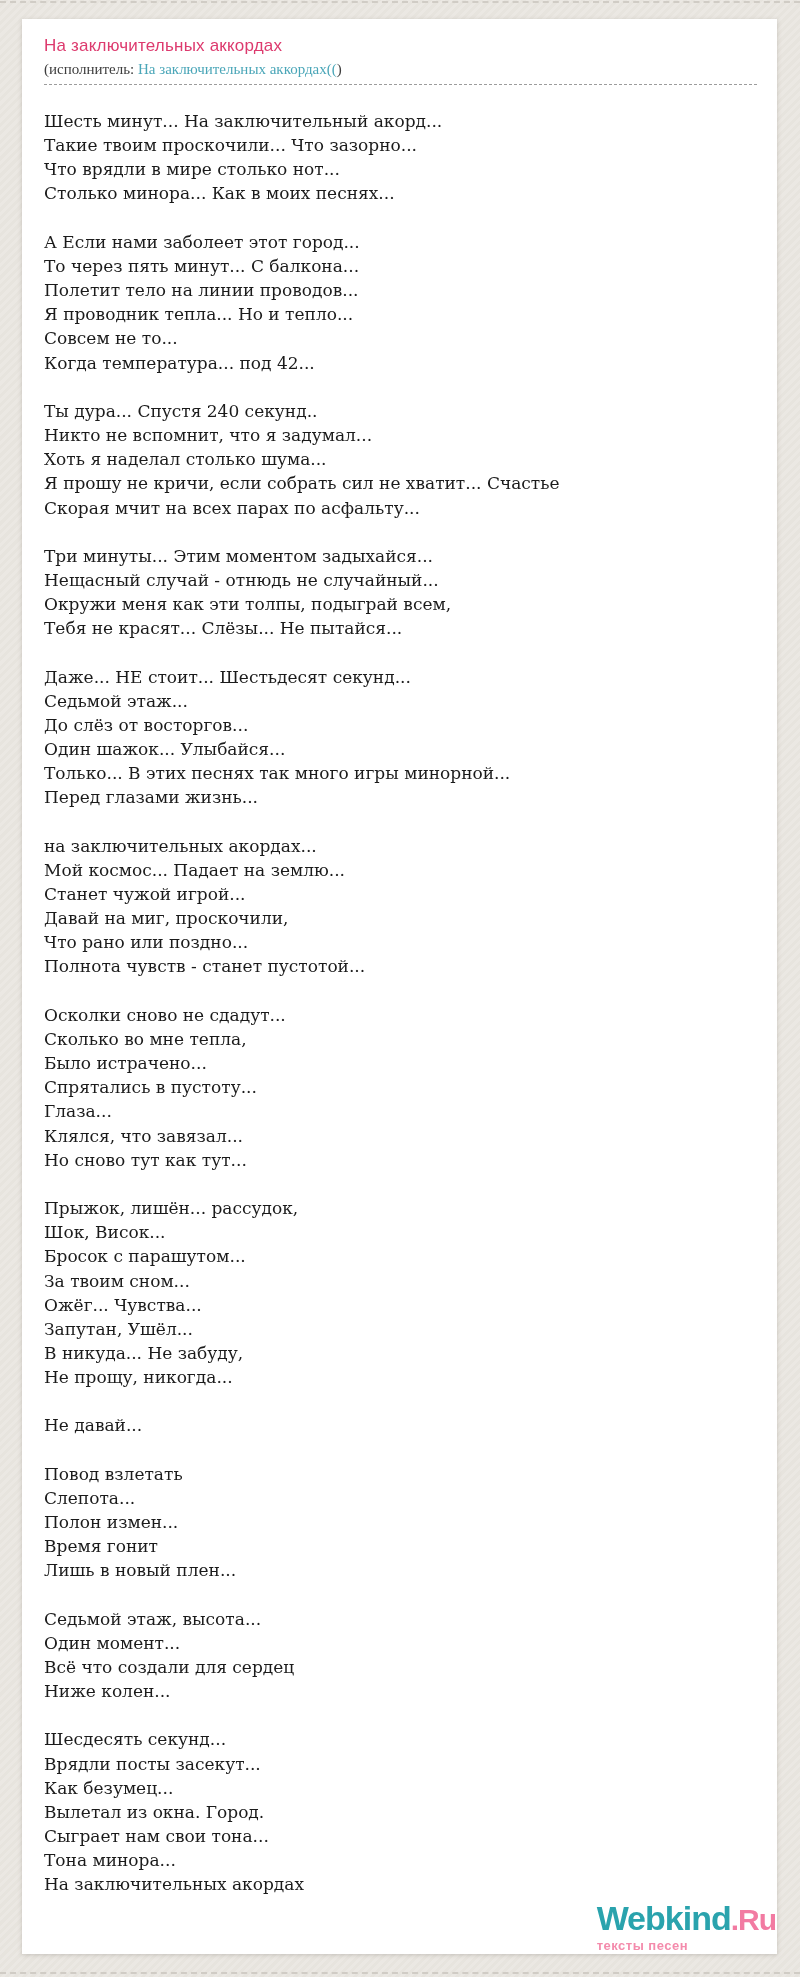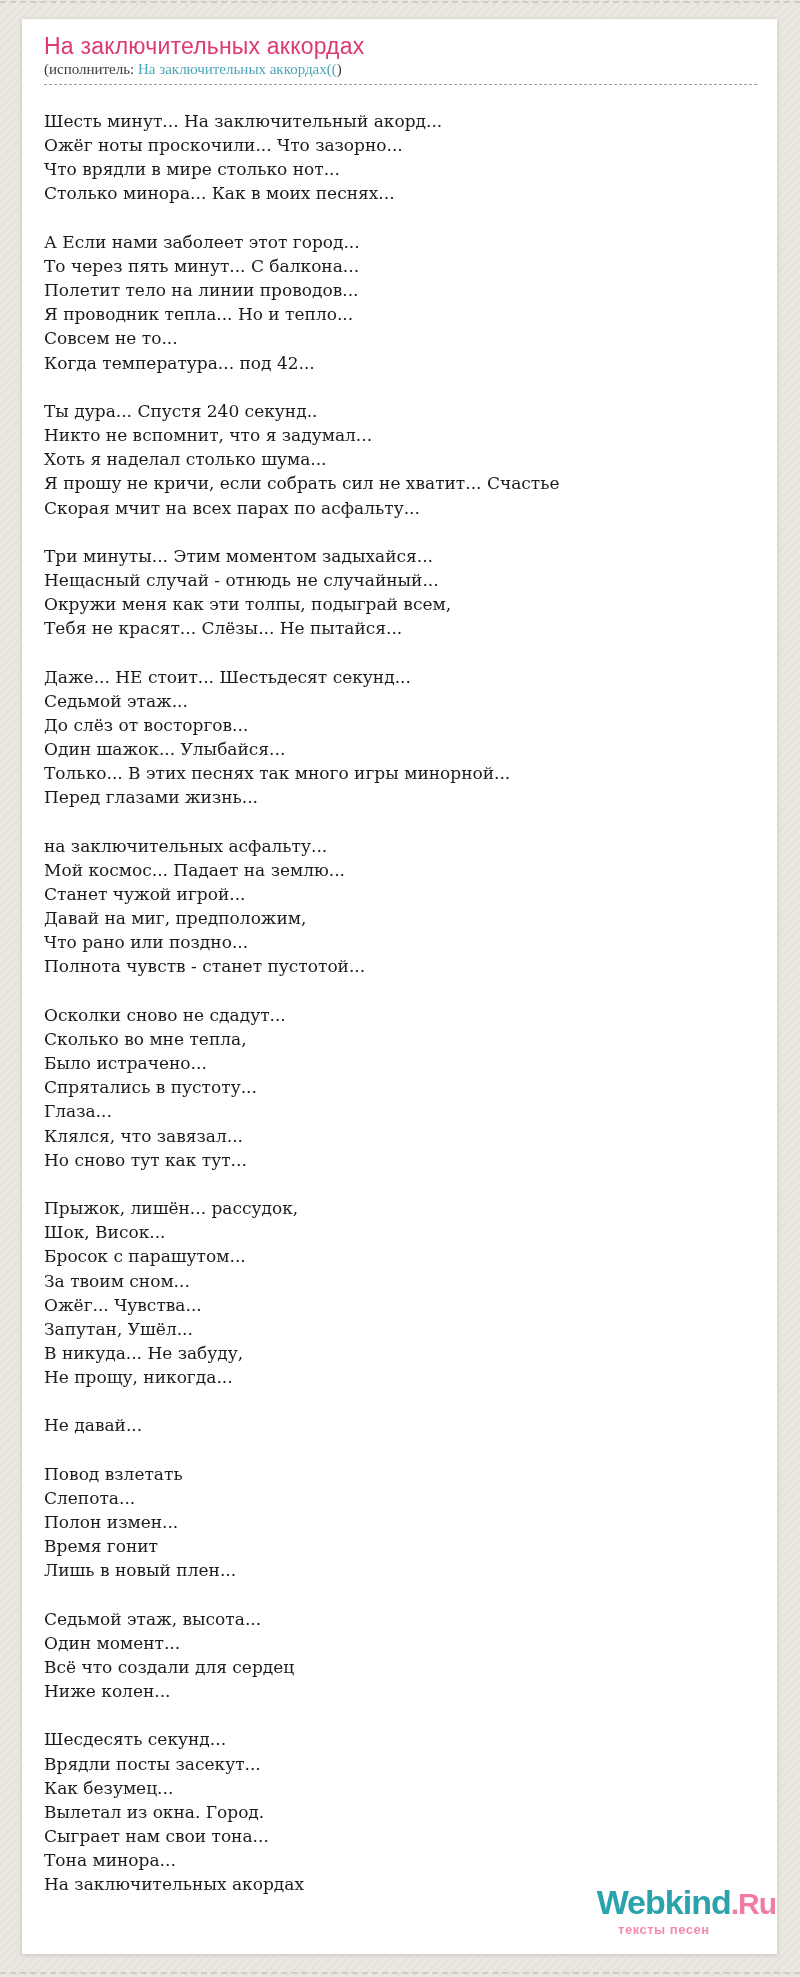--- a/index.html
+++ b/index.html
@@ -22,21 +22,21 @@
   .card {
     position:absolute; left:22px; top:19px;
     width:755px; height:1935px;
     background:#ffffff;
     box-shadow:0 1px 4px rgba(90,85,75,0.25);
     box-sizing:border-box;
     padding:13px 20px 0 22px;
   }
   h1.page-title {
     margin:0; padding:0;
-    font-size:23px; line-height:28px;
+    font-size:17px; line-height:28px;
     font-weight:400;
     color:#dd3a6e;
     letter-spacing:0.2px;
   }
   .artist-line {
     font-size:15px; line-height:19px;
     color:#3d3d3d;
     padding-bottom:5px;
     border-bottom:1px dashed #9c9c9c;
     font-family:Liberation Serif, serif;
@@ -48,22 +48,22 @@
   }
   .lyrics {
     margin-top:24px;
     font-family:"DejaVu Serif","Liberation Serif",serif;
     font-size:17px;
     line-height:24.15px;
     color:#1b1b1b;
   }
   .lyric-line { min-height:24.15px; }
   .logo {
-    position:absolute; right:1px; bottom:18px;
-    text-align:center;
+    position:absolute; right:1px; bottom:2px;
+    text-align:left;
     font-weight:bold;
     line-height:34px;
     letter-spacing:-1px;
   }
   .logo .logo-main { font-size:34px; color:#2aa3ad; }
   .logo .logo-suffix { font-size:30px; color:#f27ba2; }
   .logo .tagline {
     font-size:13px; line-height:13px;
     color:#f48bac;
     letter-spacing:0.5px;
@@ -79,21 +79,21 @@
 <div class="card">
 
   <h1 class="page-title">На заключительных аккордах</h1>
 
   <div class="artist-line">
     <span>(исполнитель: </span><a>На заключительных аккордах((</a><span>)</span>
   </div>
 
   <div class="lyrics">
       <div class="lyric-line">Шесть минут... На заключительный акорд...</div>
-      <div class="lyric-line">Ожёг ноты проскочили... Что зазорно...</div>
+      <div class="lyric-line">Такие твоим проскочили... Что зазорно...</div>
       <div class="lyric-line">Что врядли в мире столько нот...</div>
       <div class="lyric-line">Столько минора... Как в моих песнях...</div>
       <div class="lyric-line">&nbsp;</div>
       <div class="lyric-line">А Если нами заболеет этот город...</div>
       <div class="lyric-line">То через пять минут... С балкона...</div>
       <div class="lyric-line">Полетит тело на линии проводов...</div>
       <div class="lyric-line">Я проводник тепла... Но и тепло...</div>
       <div class="lyric-line">Совсем не то...</div>
       <div class="lyric-line">Когда температура... под 42...</div>
       <div class="lyric-line">&nbsp;</div>
@@ -108,24 +108,24 @@
       <div class="lyric-line">Окружи меня как эти толпы, подыграй всем,</div>
       <div class="lyric-line">Тебя не красят... Слёзы... Не пытайся...</div>
       <div class="lyric-line">&nbsp;</div>
       <div class="lyric-line">Даже... НЕ стоит... Шестьдесят секунд...</div>
       <div class="lyric-line">Седьмой этаж...</div>
       <div class="lyric-line">До слёз от восторгов...</div>
       <div class="lyric-line">Один шажок... Улыбайся...</div>
       <div class="lyric-line">Только... В этих песнях так много игры минорной...</div>
       <div class="lyric-line">Перед глазами жизнь...</div>
       <div class="lyric-line">&nbsp;</div>
-      <div class="lyric-line">на заключительных асфальту...</div>
+      <div class="lyric-line">на заключительных акордах...</div>
       <div class="lyric-line">Мой космос... Падает на землю...</div>
       <div class="lyric-line">Станет чужой игрой...</div>
-      <div class="lyric-line">Давай на миг, предположим,</div>
+      <div class="lyric-line">Давай на миг, проскочили,</div>
       <div class="lyric-line">Что рано или поздно...</div>
       <div class="lyric-line">Полнота чувств - станет пустотой...</div>
       <div class="lyric-line">&nbsp;</div>
       <div class="lyric-line">Осколки сново не сдадут...</div>
       <div class="lyric-line">Сколько во мне тепла,</div>
       <div class="lyric-line">Было истрачено...</div>
       <div class="lyric-line">Спрятались в пустоту...</div>
       <div class="lyric-line">Глаза...</div>
       <div class="lyric-line">Клялся, что завязал...</div>
       <div class="lyric-line">Но сново тут как тут...</div>

